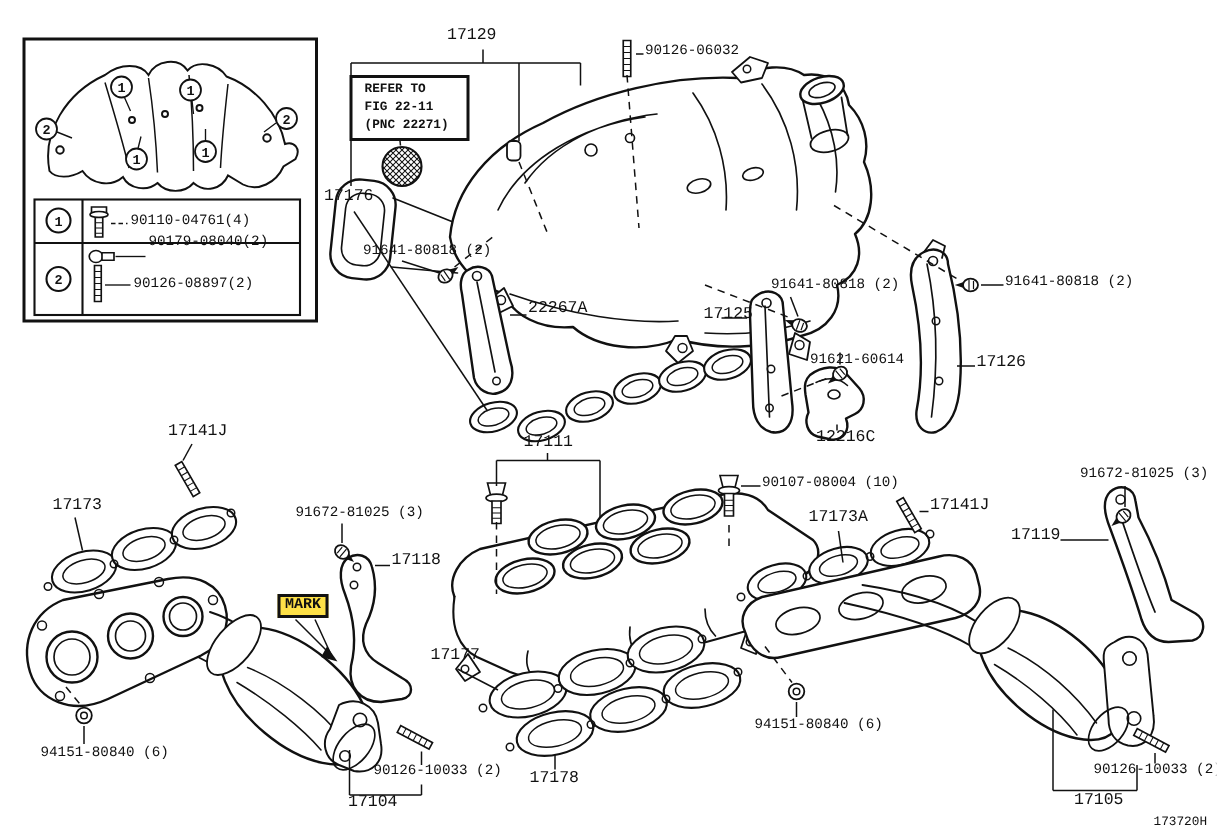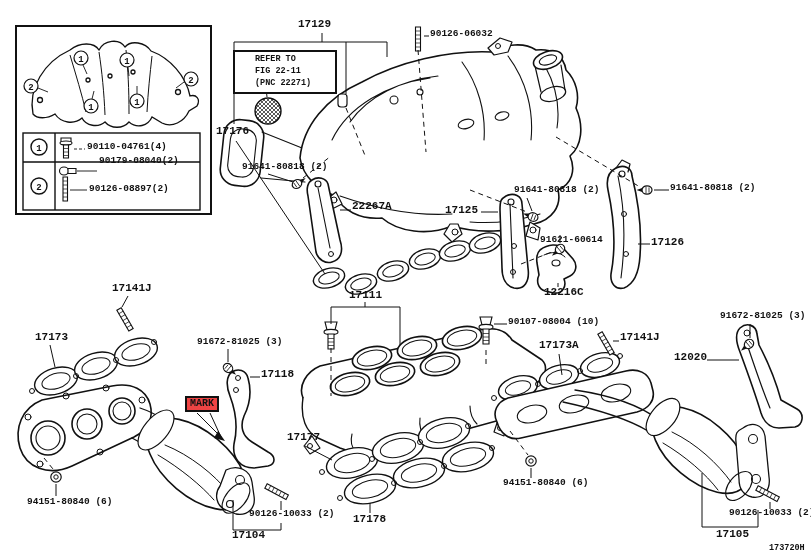--- a/index.html
+++ b/index.html
@@ -1,25 +1,25 @@
 <!DOCTYPE html>
 <html><head>
 <meta charset="utf-8">
 <style>
   html,body{margin:0;padding:0;background:#fff;}
   .canvas{position:relative;width:811px;height:560px;background:#fff;overflow:hidden;
           font-family:"Liberation Mono","DejaVu Sans Mono",monospace;color:#111;}
   .canvas svg{position:absolute;left:0;top:0;}
-  .lbl{position:absolute;font-weight:bold;white-space:nowrap;line-height:1;color:#111;}
+  .lbl{position:absolute;font-weight:normal;white-space:nowrap;line-height:1;color:#111;}
   .L{font-size:11px;}
   .S{font-size:9.5px;}
   .XS{font-size:8.5px;}
   .note{position:absolute;left:233px;top:50px;width:60px;border:2px solid #111;
-        padding:2px 20px;font-size:8.5px;font-weight:bold;line-height:1.4;background:#fff;}
-  .mark{position:absolute;left:185px;top:396px;border:2px solid #111;background:#ef4444;
+        padding:2px 8px;font-size:8.5px;font-weight:bold;line-height:1.4;background:#fff;}
+  .mark{position:absolute;left:185px;top:396px;border:2px solid #111;background:#fde047;
         padding:1px 3px;font-size:10px;font-weight:bold;line-height:1;text-align:center;}
   .dg{font:bold 9px "Liberation Mono","DejaVu Sans Mono",monospace;}
 </style>
 </head>
 <body>
 
 <div class="canvas">
 
 <svg width="811" height="560" viewBox="0 0 811 560">
   <defs>
@@ -384,36 +384,36 @@
 
 <div class="lbl S" style="left:87px;top:142px">90110-04761(4)</div>
 <div class="lbl S" style="left:99px;top:156px">90179-08040(2)</div>
 <div class="lbl S" style="left:89px;top:184px">90126-08897(2)</div>
 
 <div class="lbl L" style="left:298px;top:19px">17129</div>
 <div class="lbl S" style="left:430px;top:29px">90126-06032</div>
 <div class="lbl L" style="left:216px;top:126px">17176</div>
 <div class="lbl S" style="left:242px;top:162px">91641-80818 (2)</div>
 <div class="lbl L" style="left:352px;top:201px">22267A</div>
-<div class="lbl L" style="left:445px;top:205px">17125</div>
+<div class="lbl L" style="left:469px;top:205px">17125</div>
 <div class="lbl S" style="left:514px;top:185px">91641-80818 (2)</div>
 <div class="lbl S" style="left:540px;top:235px">91621-60614</div>
 <div class="lbl S" style="left:670px;top:183px">91641-80818 (2)</div>
 <div class="lbl L" style="left:651px;top:237px">17126</div>
 <div class="lbl L" style="left:544px;top:287px">12216C</div>
 <div class="lbl L" style="left:349px;top:290px">17111</div>
 <div class="lbl L" style="left:112px;top:283px">17141J</div>
 <div class="lbl L" style="left:35px;top:332px">17173</div>
 <div class="lbl S" style="left:197px;top:337px">91672-81025 (3)</div>
 <div class="lbl L" style="left:261px;top:369px">17118</div>
 <div class="lbl S" style="left:508px;top:317px">90107-08004 (10)</div>
 <div class="lbl L" style="left:539px;top:340px">17173A</div>
 <div class="lbl L" style="left:620px;top:332px">17141J</div>
 <div class="lbl S" style="left:720px;top:311px">91672-81025 (3)</div>
-<div class="lbl L" style="left:674px;top:352px">12020</div>
+<div class="lbl L" style="left:674px;top:352px">17119</div>
 <div class="lbl L" style="left:287px;top:432px">17177</div>
 <div class="lbl S" style="left:27px;top:497px">94151-80840 (6)</div>
 <div class="lbl S" style="left:249px;top:509px">90126-10033 (2)</div>
 <div class="lbl L" style="left:232px;top:530px">17104</div>
 <div class="lbl L" style="left:353px;top:514px">17178</div>
 <div class="lbl S" style="left:503px;top:478px">94151-80840 (6)</div>
 <div class="lbl S" style="left:729px;top:508px">90126-10033 (2)</div>
 <div class="lbl L" style="left:716px;top:529px">17105</div>
 <div class="lbl XS" style="left:769px;top:544px">173720H</div>
 

